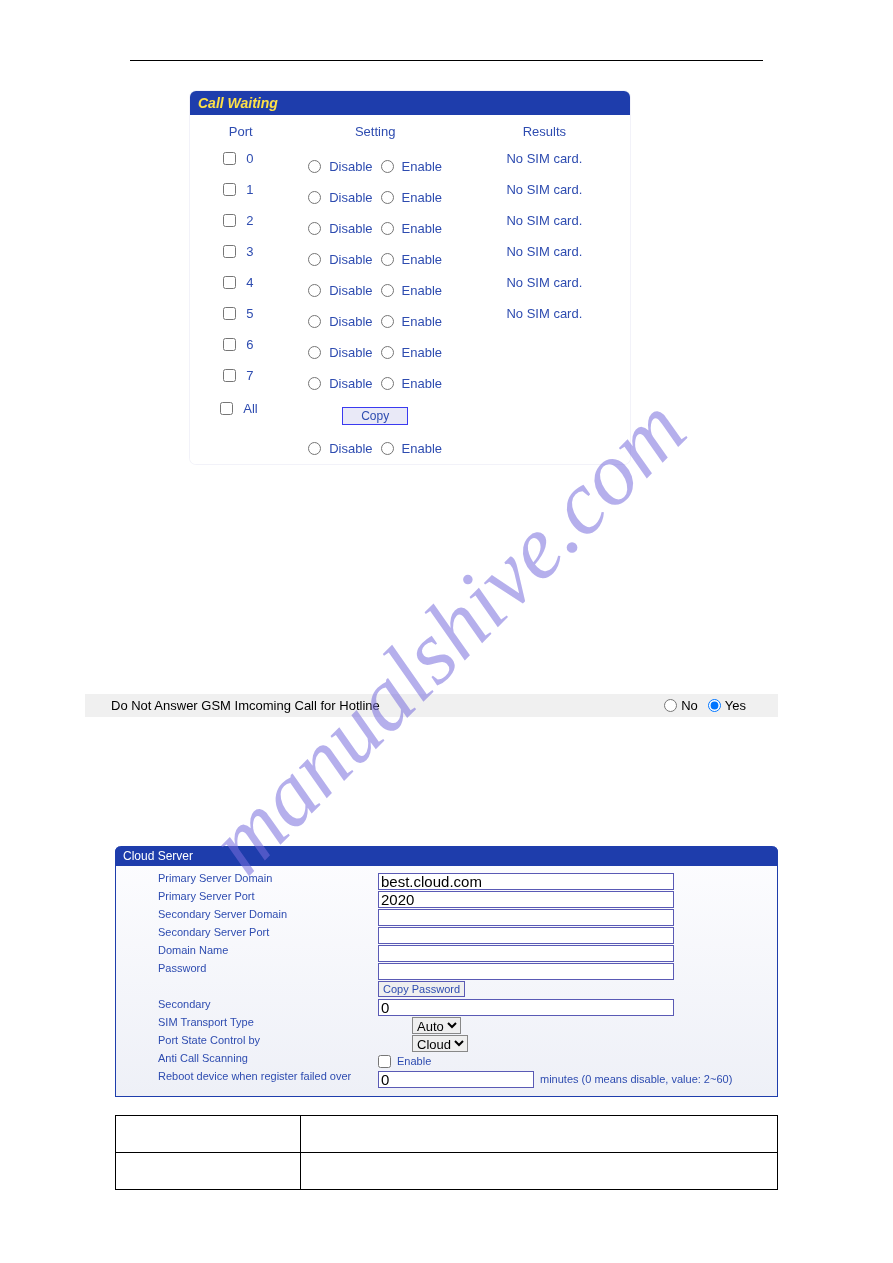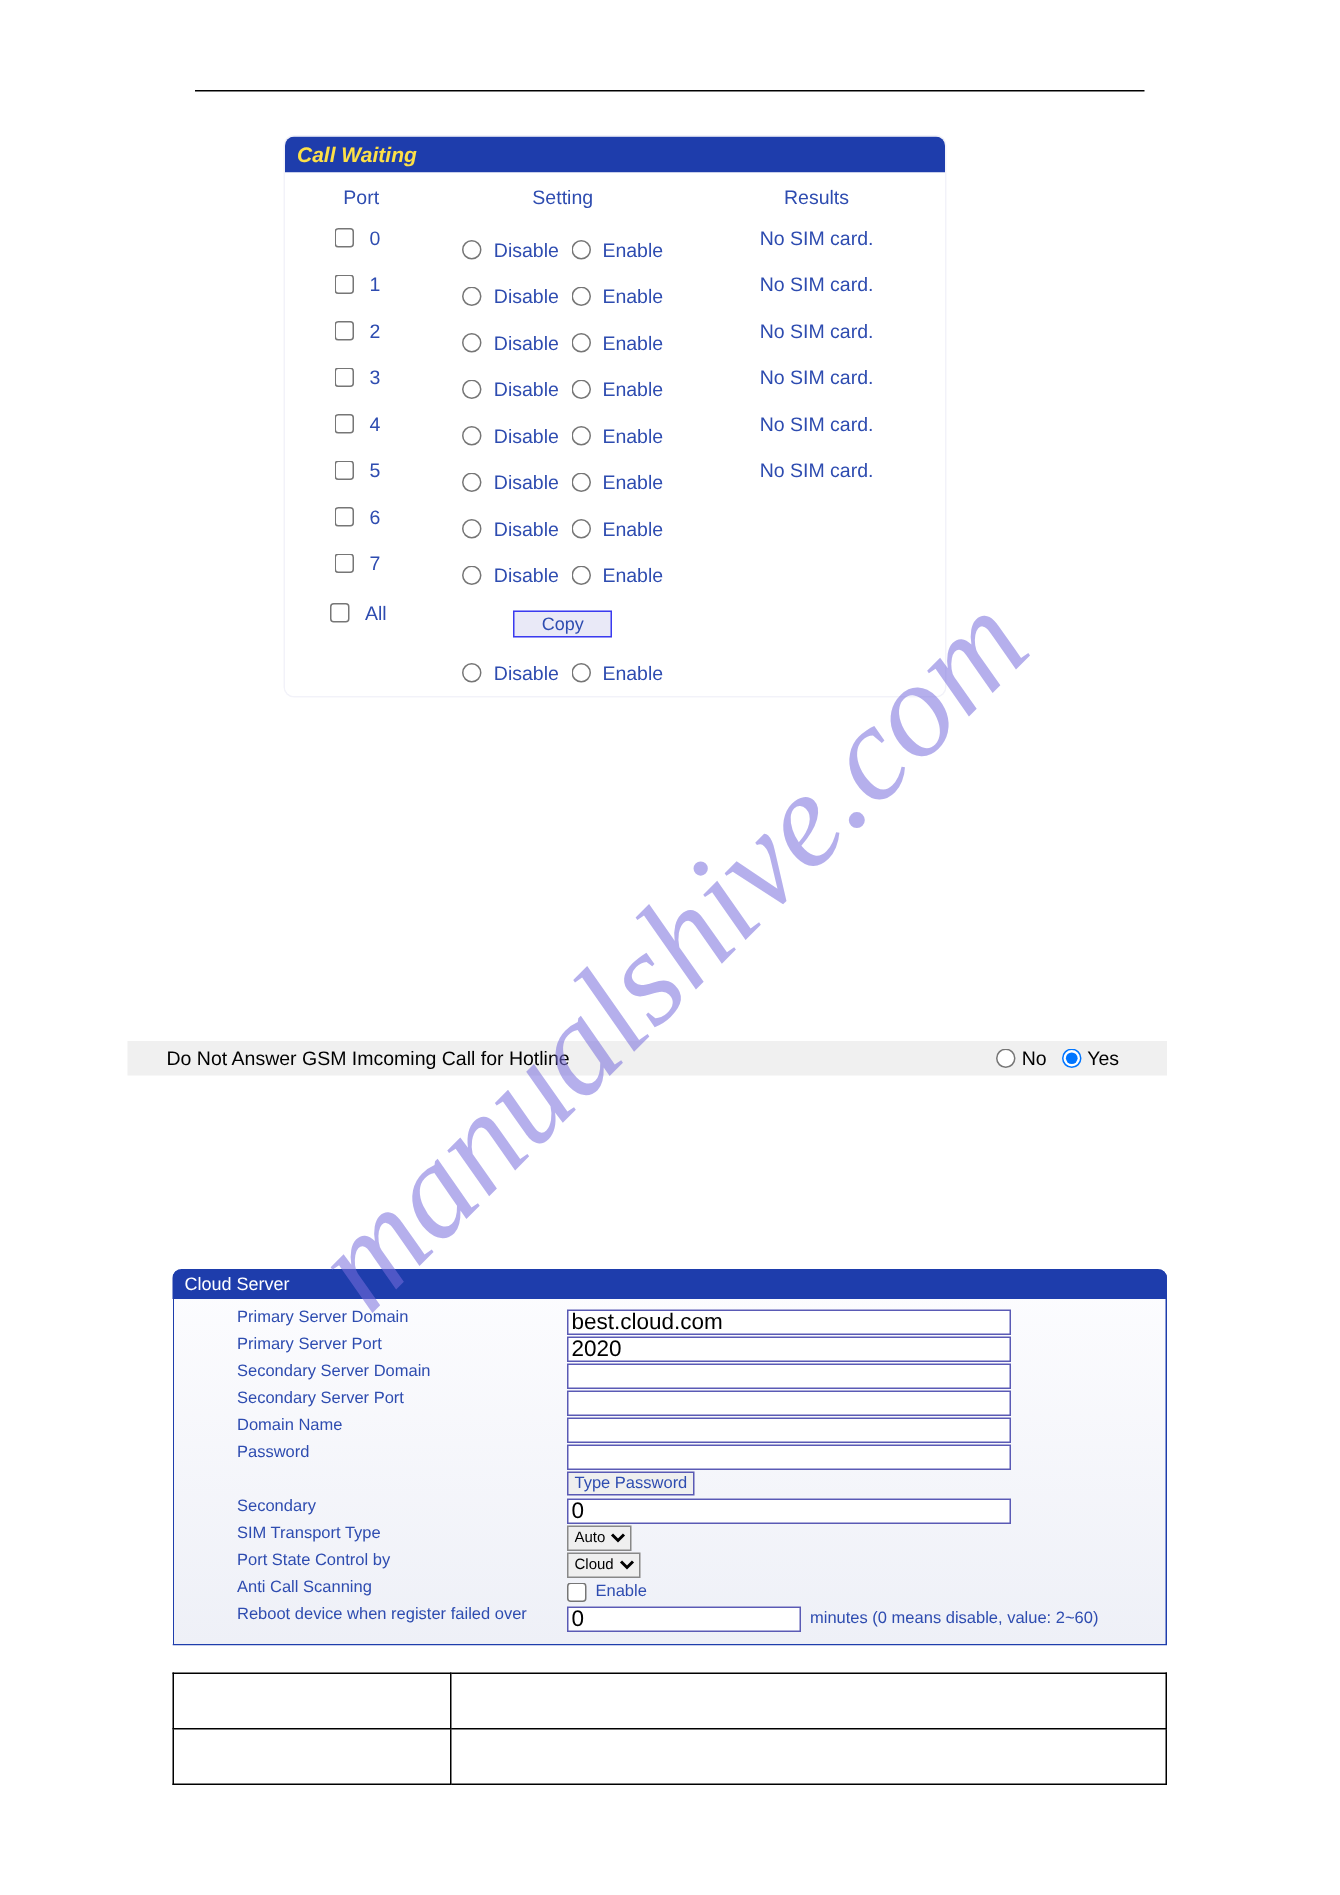--- a/index.html
+++ b/index.html
@@ -128,23 +128,24 @@
     width: 290px;
     height: 15px;
     border: 1px solid #5a5ab5;
     font-size: 15px;
     padding: 0 2px;
     background:#fff;
   }
   .cs-field input.short { width: 150px; }
   .cs-field select {
     border: 1px solid #888;
-    font-size: 10px;
+    font-size: 13px;
     height: 17px;
     background:#efefef;
+    margin-left:34px;
   }
   .show-pw-btn {
     border: 1px solid #5a5ab5;
     background: #efefef;
     color: #2E4CB0;
     font-size: 11px;
     padding: 0 4px;
     cursor: pointer;
     height: 16px;
     line-height: 14px;
@@ -361,21 +362,21 @@
     </div>
     <div class="cs-row">
       <div class="cs-label">Password</div>
       <div class="cs-field">
           <input type="text" style="">
         </div>
     </div>
     <div class="cs-row">
       <div class="cs-label"></div>
       <div class="cs-field">
-          <button class="show-pw-btn">Type Password</button>
+          <button class="show-pw-btn">Copy Password</button>
         </div>
     </div>
     <div class="cs-row">
       <div class="cs-label">Secondary</div>
       <div class="cs-field">
           <input type="text" value="0" style="">
         </div>
     </div>
     <div class="cs-row">
       <div class="cs-label">SIM Transport Type</div>

